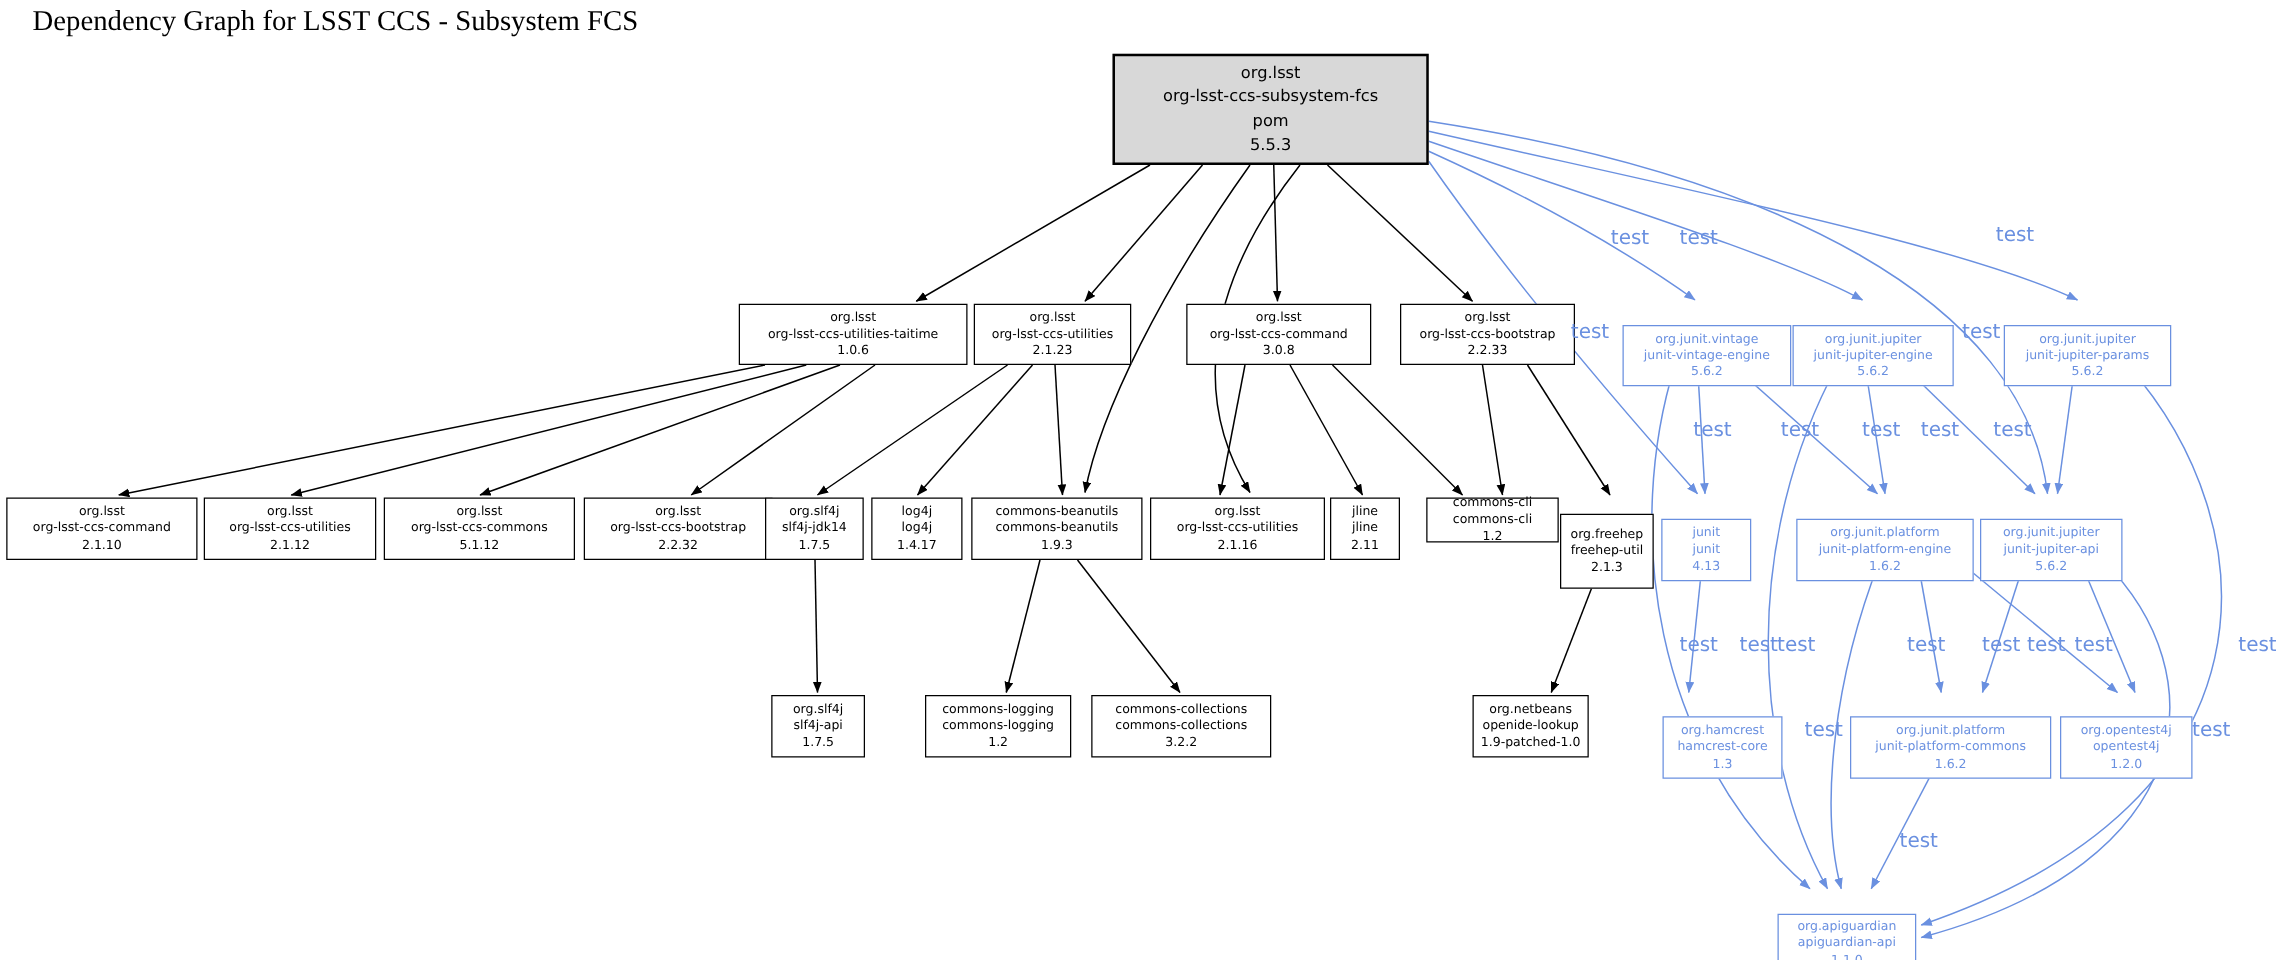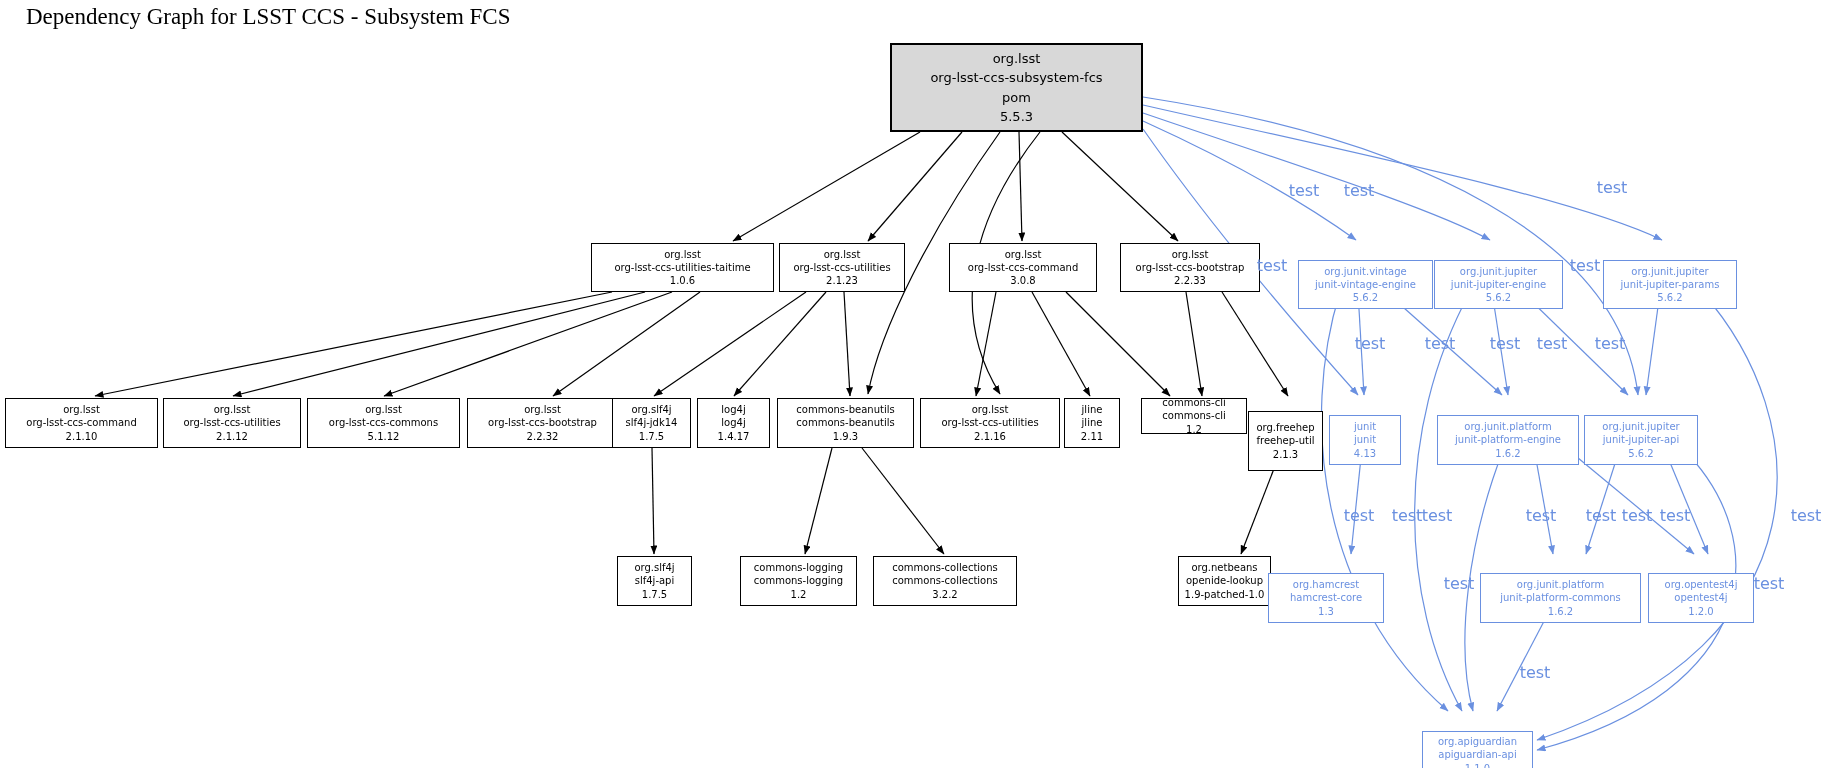--- a/index.html
+++ b/index.html
@@ -205,21 +205,21 @@
   <div class="node" style="left:873px;top:556px;width:144px;height:50px">
     <span>commons-collections</span>
     <span>commons-collections</span>
     <span>3.2.2</span>
   </div>
   <div class="node" style="left:1178px;top:556px;width:93px;height:50px">
     <span>org.netbeans</span>
     <span>openide-lookup</span>
     <span>1.9-patched-1.0</span>
   </div>
-  <div class="node blue" style="left:1268px;top:556px;width:116px;height:50px">
+  <div class="node blue" style="left:1330px;top:556px;width:96px;height:50px">
     <span>org.hamcrest</span>
     <span>hamcrest-core</span>
     <span>1.3</span>
   </div>
   <div class="node blue" style="left:1480px;top:556px;width:161px;height:50px">
     <span>org.junit.platform</span>
     <span>junit-platform-commons</span>
     <span>1.6.2</span>
   </div>
   <div class="node blue" style="left:1648px;top:556px;width:106px;height:50px">

